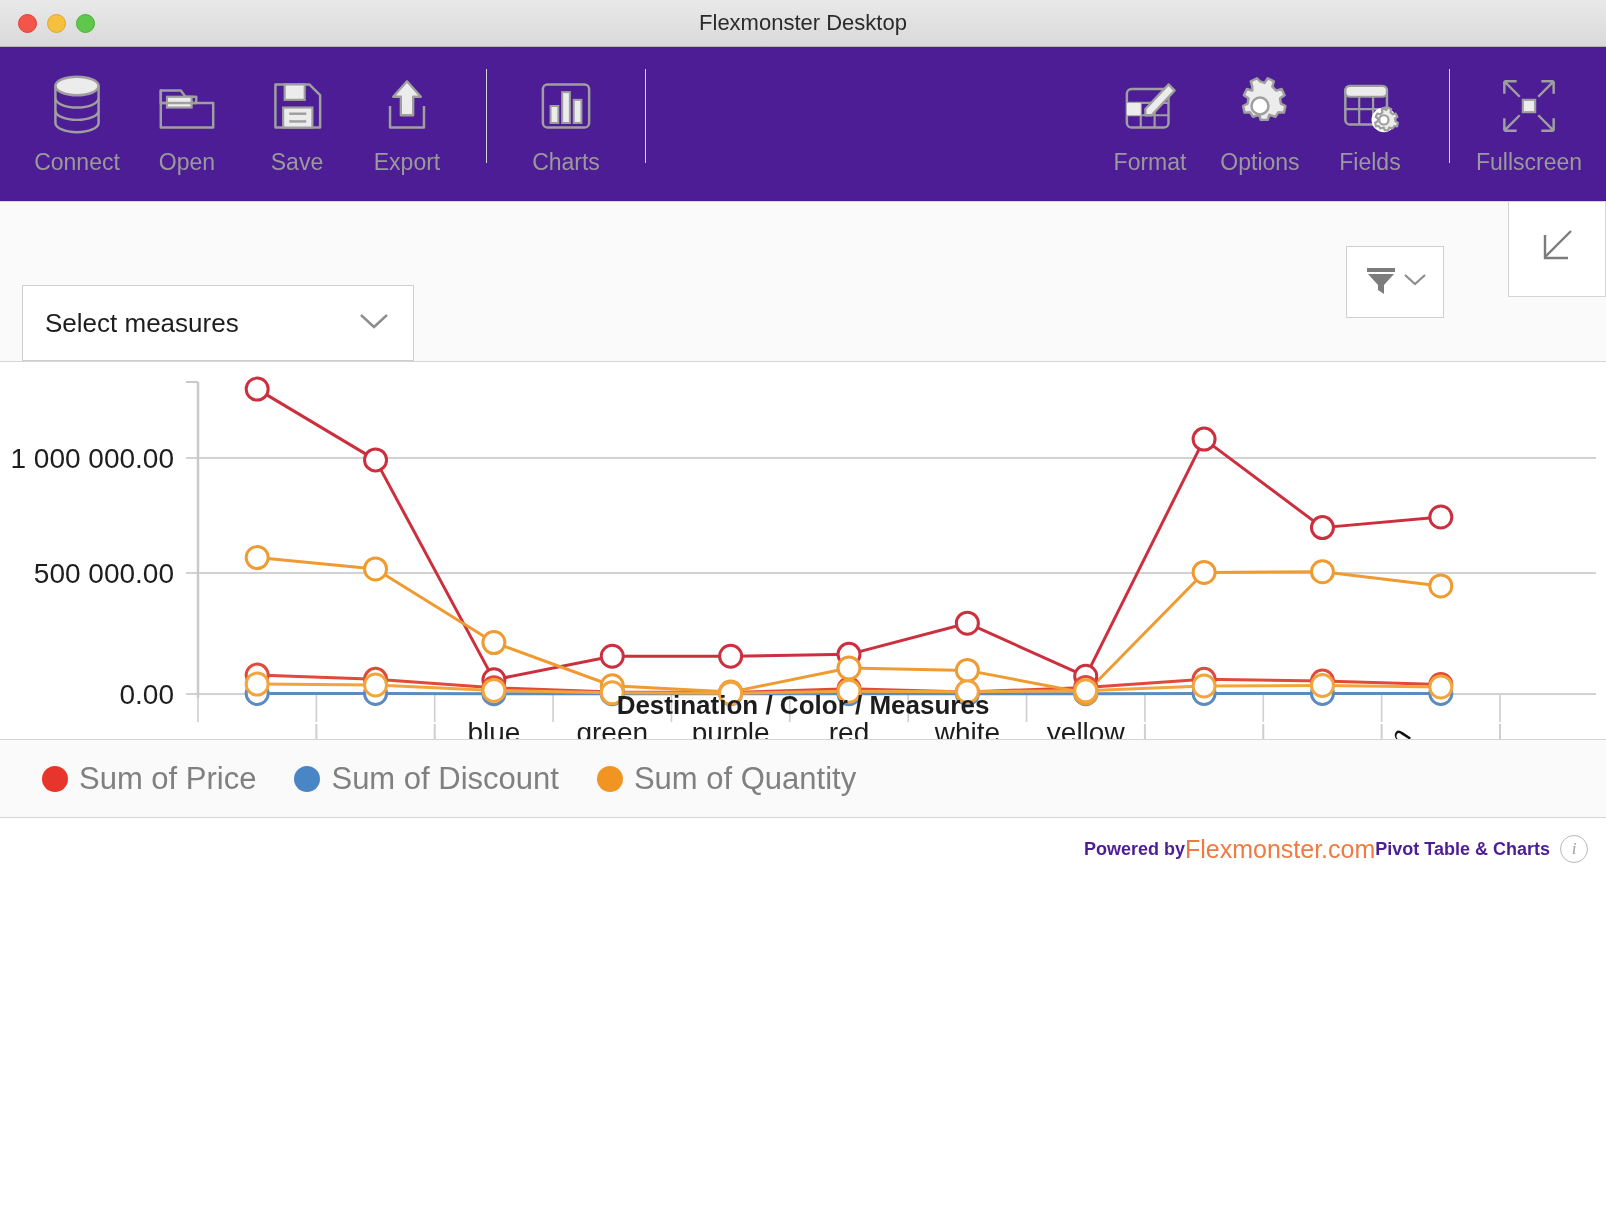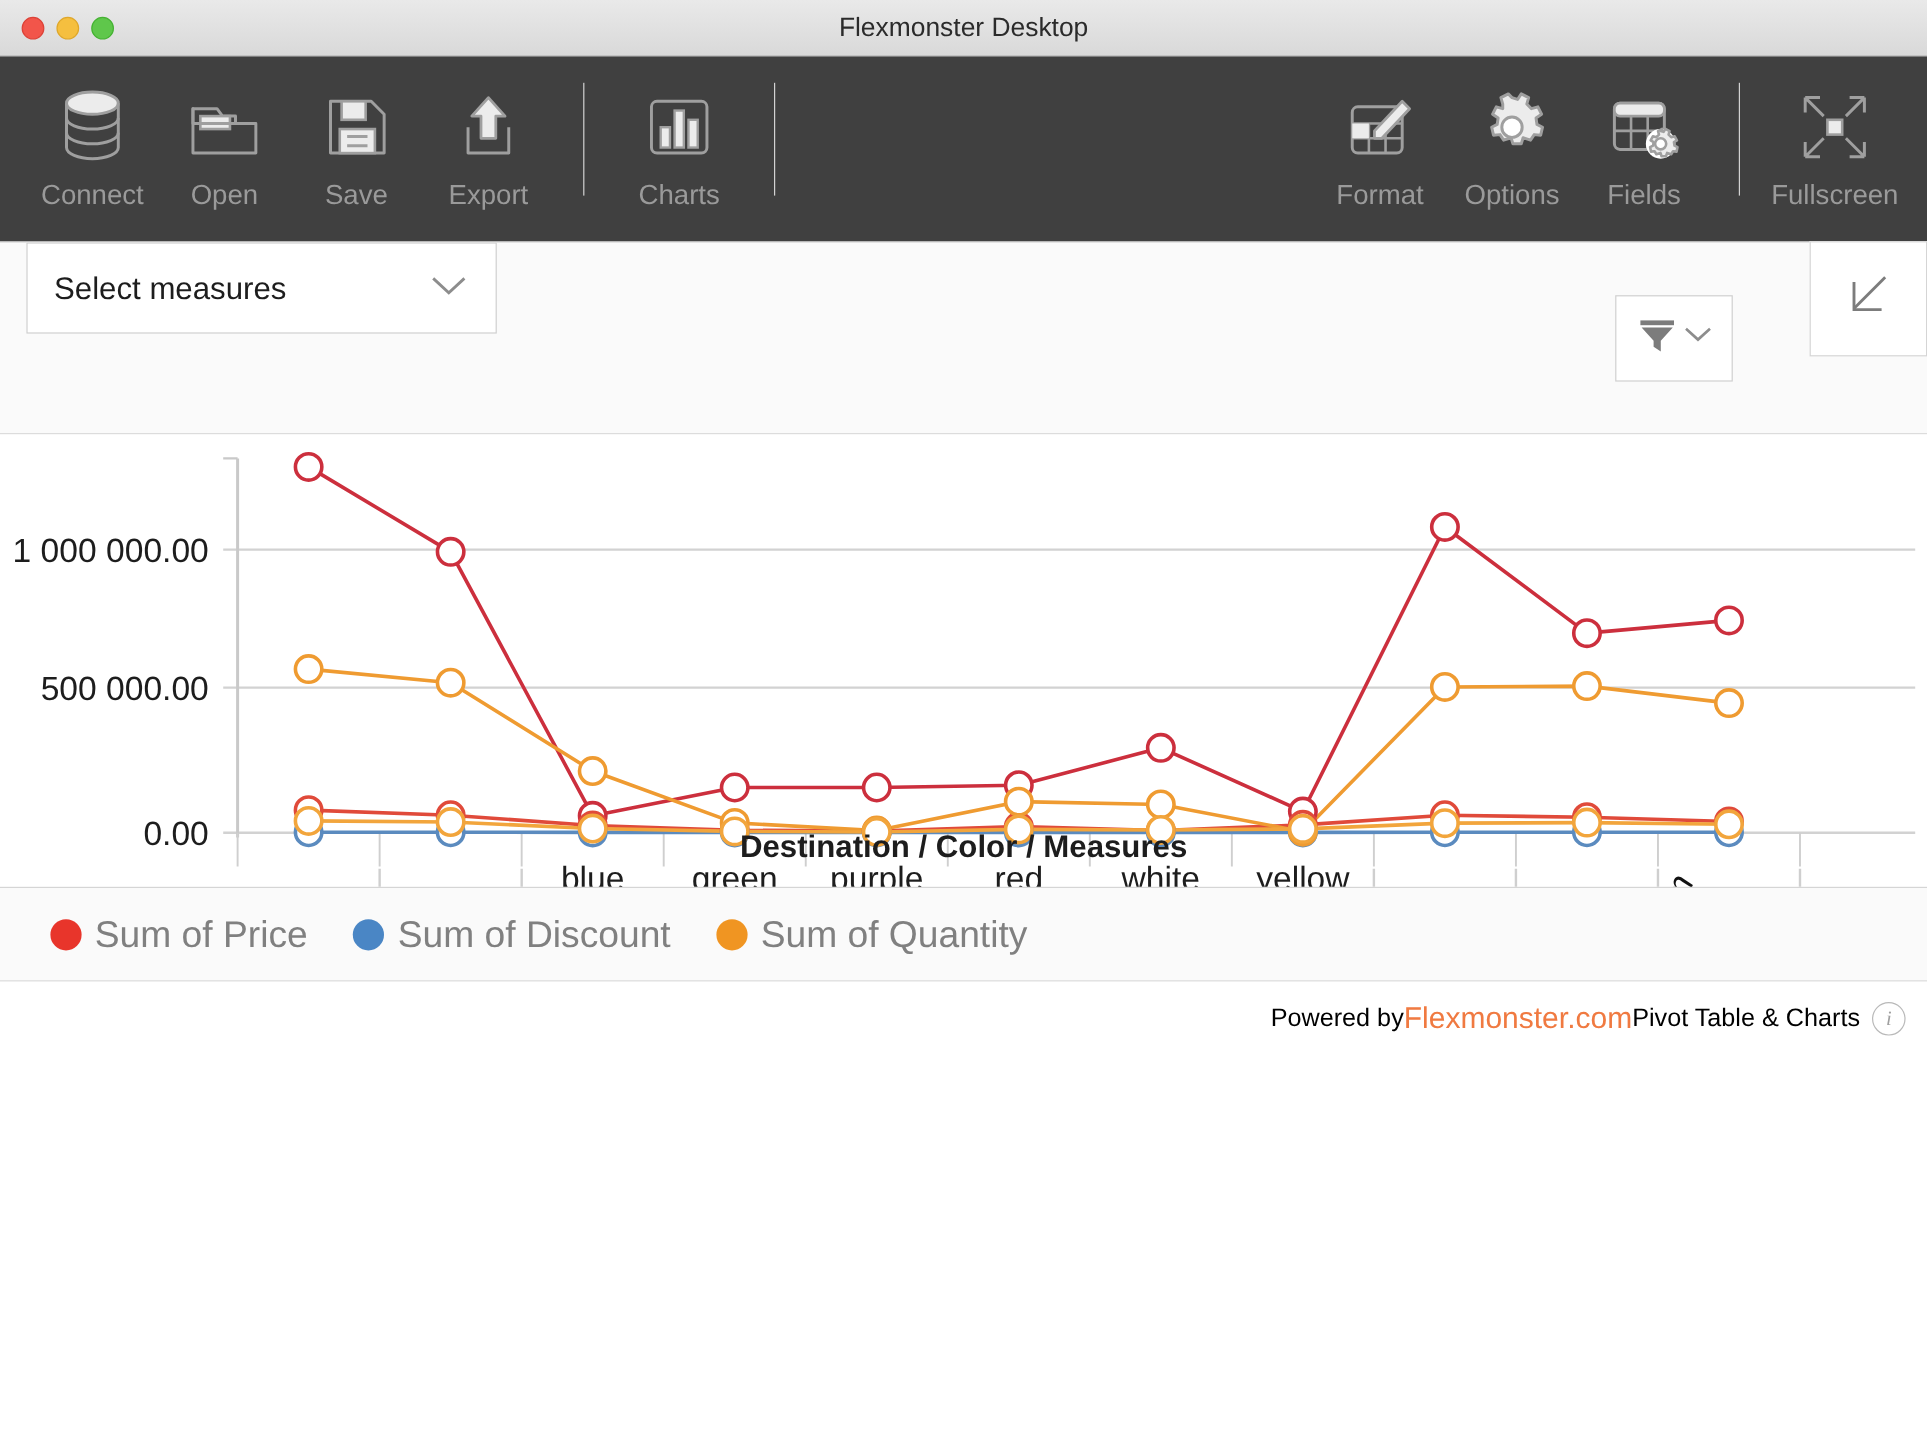--- a/index.html
+++ b/index.html
@@ -32,21 +32,21 @@
   .dot.yellow { background:#f5bf3f; border:1px solid #dfa72a; }
   .dot.green { background:#5fc74b; border:1px solid #45b232; }
   .win-title {
     width:100%; text-align:center;
     font-size:22px; color:#2b2b2b;
   }
 
   
   .toolbar {
     height:155px;
-    background:#404040;
+    background:#4c1d95;
     border-bottom:1px solid #d5d5d5;
     display:flex; align-items:flex-start;
     padding:18px 22px 0 22px;
     flex:0 0 auto;
     position:relative;
   }
   .tb-item {
     width:110px;
     display:flex; flex-direction:column; align-items:center;
     cursor:pointer;
@@ -54,21 +54,21 @@
   .tb-icon { height:82px; display:flex; align-items:center; justify-content:center; }
   .tb-label { font-size:23px; color:#9a9a9a; margin-top:2px; }
   .tb-sep { width:1px; height:94px; background:#d3d3d3; margin:4px 24px 0 24px; }
   .tb-spacer { flex:1 1 auto; }
 
   
   .filterbar {
     height:160px;
     background:#fafafa;
     border-bottom:1px solid #d5d5d5;
-    display:flex; align-items:flex-start;
+    display:flex; align-items:flex-end;
     padding:0 22px;
     position:relative;
     flex:0 0 auto;
   }
   .select-measures {
     width:392px; height:76px;
     background:#ffffff;
     border:1px solid #cfcfcf;
     display:flex; align-items:center; justify-content:space-between;
     padding:0 22px;
@@ -119,21 +119,21 @@
   .legend-label { font-size:31px; color:#808080; }
 
   
   .footer {
     height:62px;
     background:#ffffff;
     display:flex; align-items:center; justify-content:flex-end;
     padding-right:18px; gap:0px;
     flex:0 0 auto;
   }
-  .powered { font-size:21px; color:#000000; }
+  .powered { font-size:18px; color:#4c1d95;font-weight:bold; }
   .brand { font-size:25px; color:#f07a41; }
   .info-icon {
     width:28px; height:28px; border-radius:50%;
     border:1.5px solid #b9b9b9; color:#a0a0a0;
     font-size:17px; font-style:italic;
     display:flex; align-items:center; justify-content:center;
     margin-left:10px; cursor:pointer; font-family:"Liberation Serif", serif;
   }
 </style>
 </head>

